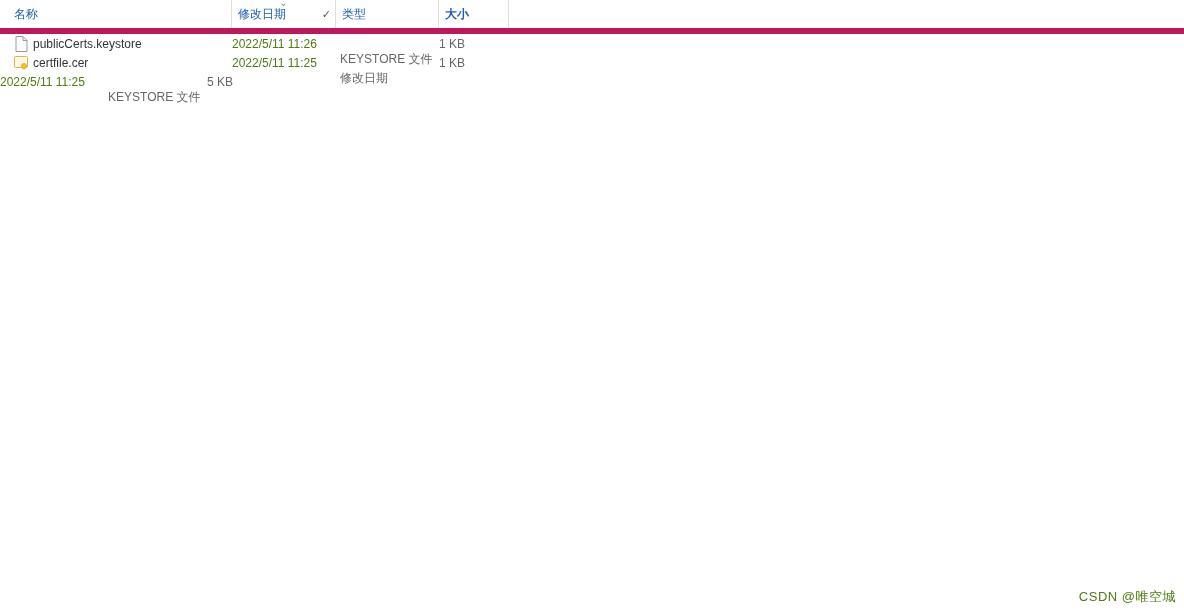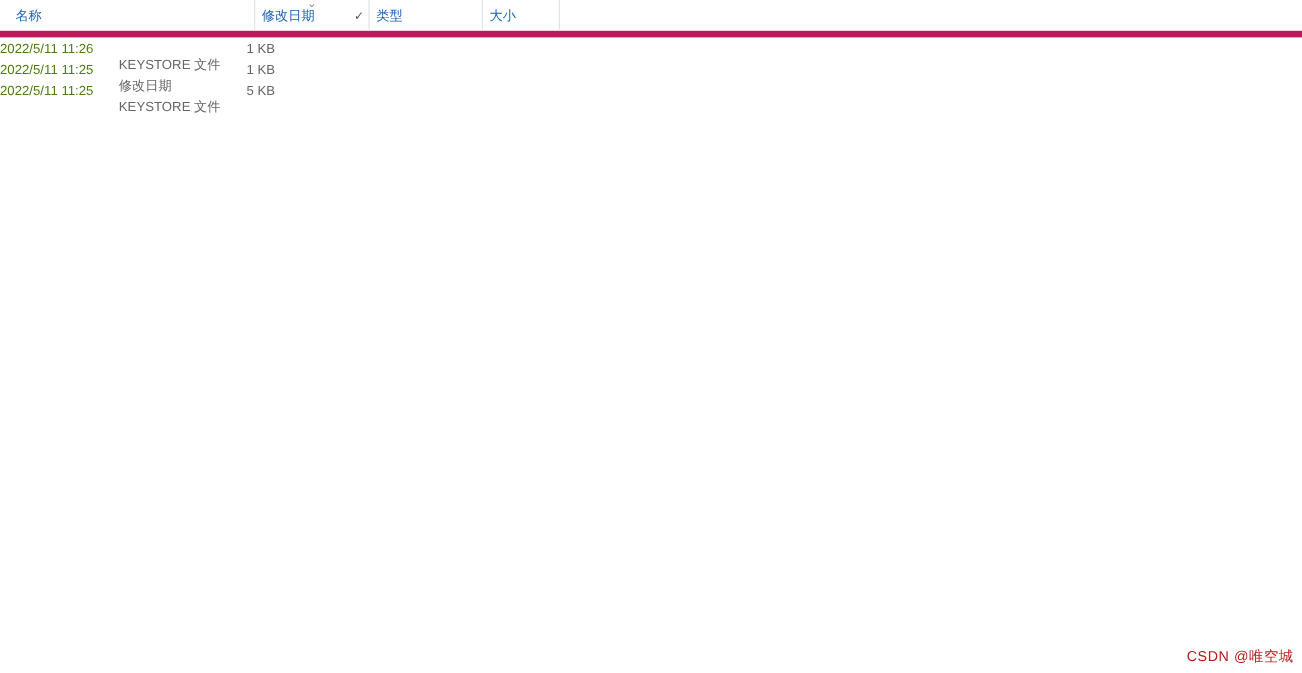--- a/index.html
+++ b/index.html
@@ -38,20 +38,21 @@
     }
     .col-date-h {
       width: 104px;
     }
     .col-type-h {
       width: 103px;
       font-family: Liberation Serif, serif;
     }
     .col-size-h {
       width: 70px;
+      font-weight: bold;
     }
     .sort-arrow {
       position: absolute;
       top: -3px;
       left: 50%;
       transform: translateX(-50%);
       font-size: 10px;
       color: #888;
     }
     .check-mark {
@@ -82,33 +83,33 @@
     }
     .col-type {
       width: 103px;
       color: #666;
       padding-left: 4px;
       margin-top: 32px;
     }
     .col-size {
       width: 64px;
       color: #666;
-      text-align: center;
+      text-align: left;
       padding-right: 4px;
     }
     .file-icon {
       width: 14px;
       height: 16px;
       flex-shrink: 0;
     }
     .watermark {
       position: absolute;
       bottom: 6px;
       right: 8px;
-      color: #b91c1c;
+      color: #4d7c0f;
       font-size: 13px;
       letter-spacing: 0.5px;
     }
   </style>
 </head>
 <body>
 
 <div class="header-row">
   <div class="col-header col-name-h">
     <span>名称</span>
@@ -121,25 +122,40 @@
   <div class="col-header col-type-h">
     <span>类型</span>
   </div>
   <div class="col-header col-size-h">
     <span>大小</span>
   </div>
 </div>
 
 <div id="file-list">
     <div class="file-row">
+      <div class="col-name">
+        <svg class="file-icon" viewBox="0 0 14 16">
+          <path d="M2 0.5 L9 0.5 L13 4.5 L13 15.5 L2 15.5 Z" fill="#ffffff" stroke="#999999" stroke-width="1"></path>
+          <path d="M9 0.5 L9 4.5 L13 4.5" fill="none" stroke="#999999" stroke-width="1"></path>
+        </svg>
+        <span>publicCerts.keystore</span>
+      </div>
       <div class="col-date">2022/5/11 11:26</div>
       <div class="col-type">KEYSTORE 文件</div>
       <div class="col-size">1 KB</div>
     </div>
     <div class="file-row">
+      <div class="col-name">
+        <svg class="file-icon" viewBox="0 0 14 16">
+          <rect x="0.5" y="1.5" width="13" height="11" rx="1" fill="#fff8e0" stroke="#d6b656" stroke-width="1"></rect>
+          <circle cx="10" cy="11" r="2.5" fill="#f5c518" stroke="#c9a227" stroke-width="0.7"></circle>
+          <path d="M9 13 L8.5 15 L10 14 L11.5 15 L11 13" fill="#e8b923"></path>
+        </svg>
+        <span>certfile.cer</span>
+      </div>
       <div class="col-date">2022/5/11 11:25</div>
       <div class="col-type">修改日期</div>
       <div class="col-size">1 KB</div>
     </div>
     <div class="file-row">
       <div class="col-date">2022/5/11 11:25</div>
       <div class="col-type">KEYSTORE 文件</div>
       <div class="col-size">5 KB</div>
     </div>
   </div>

